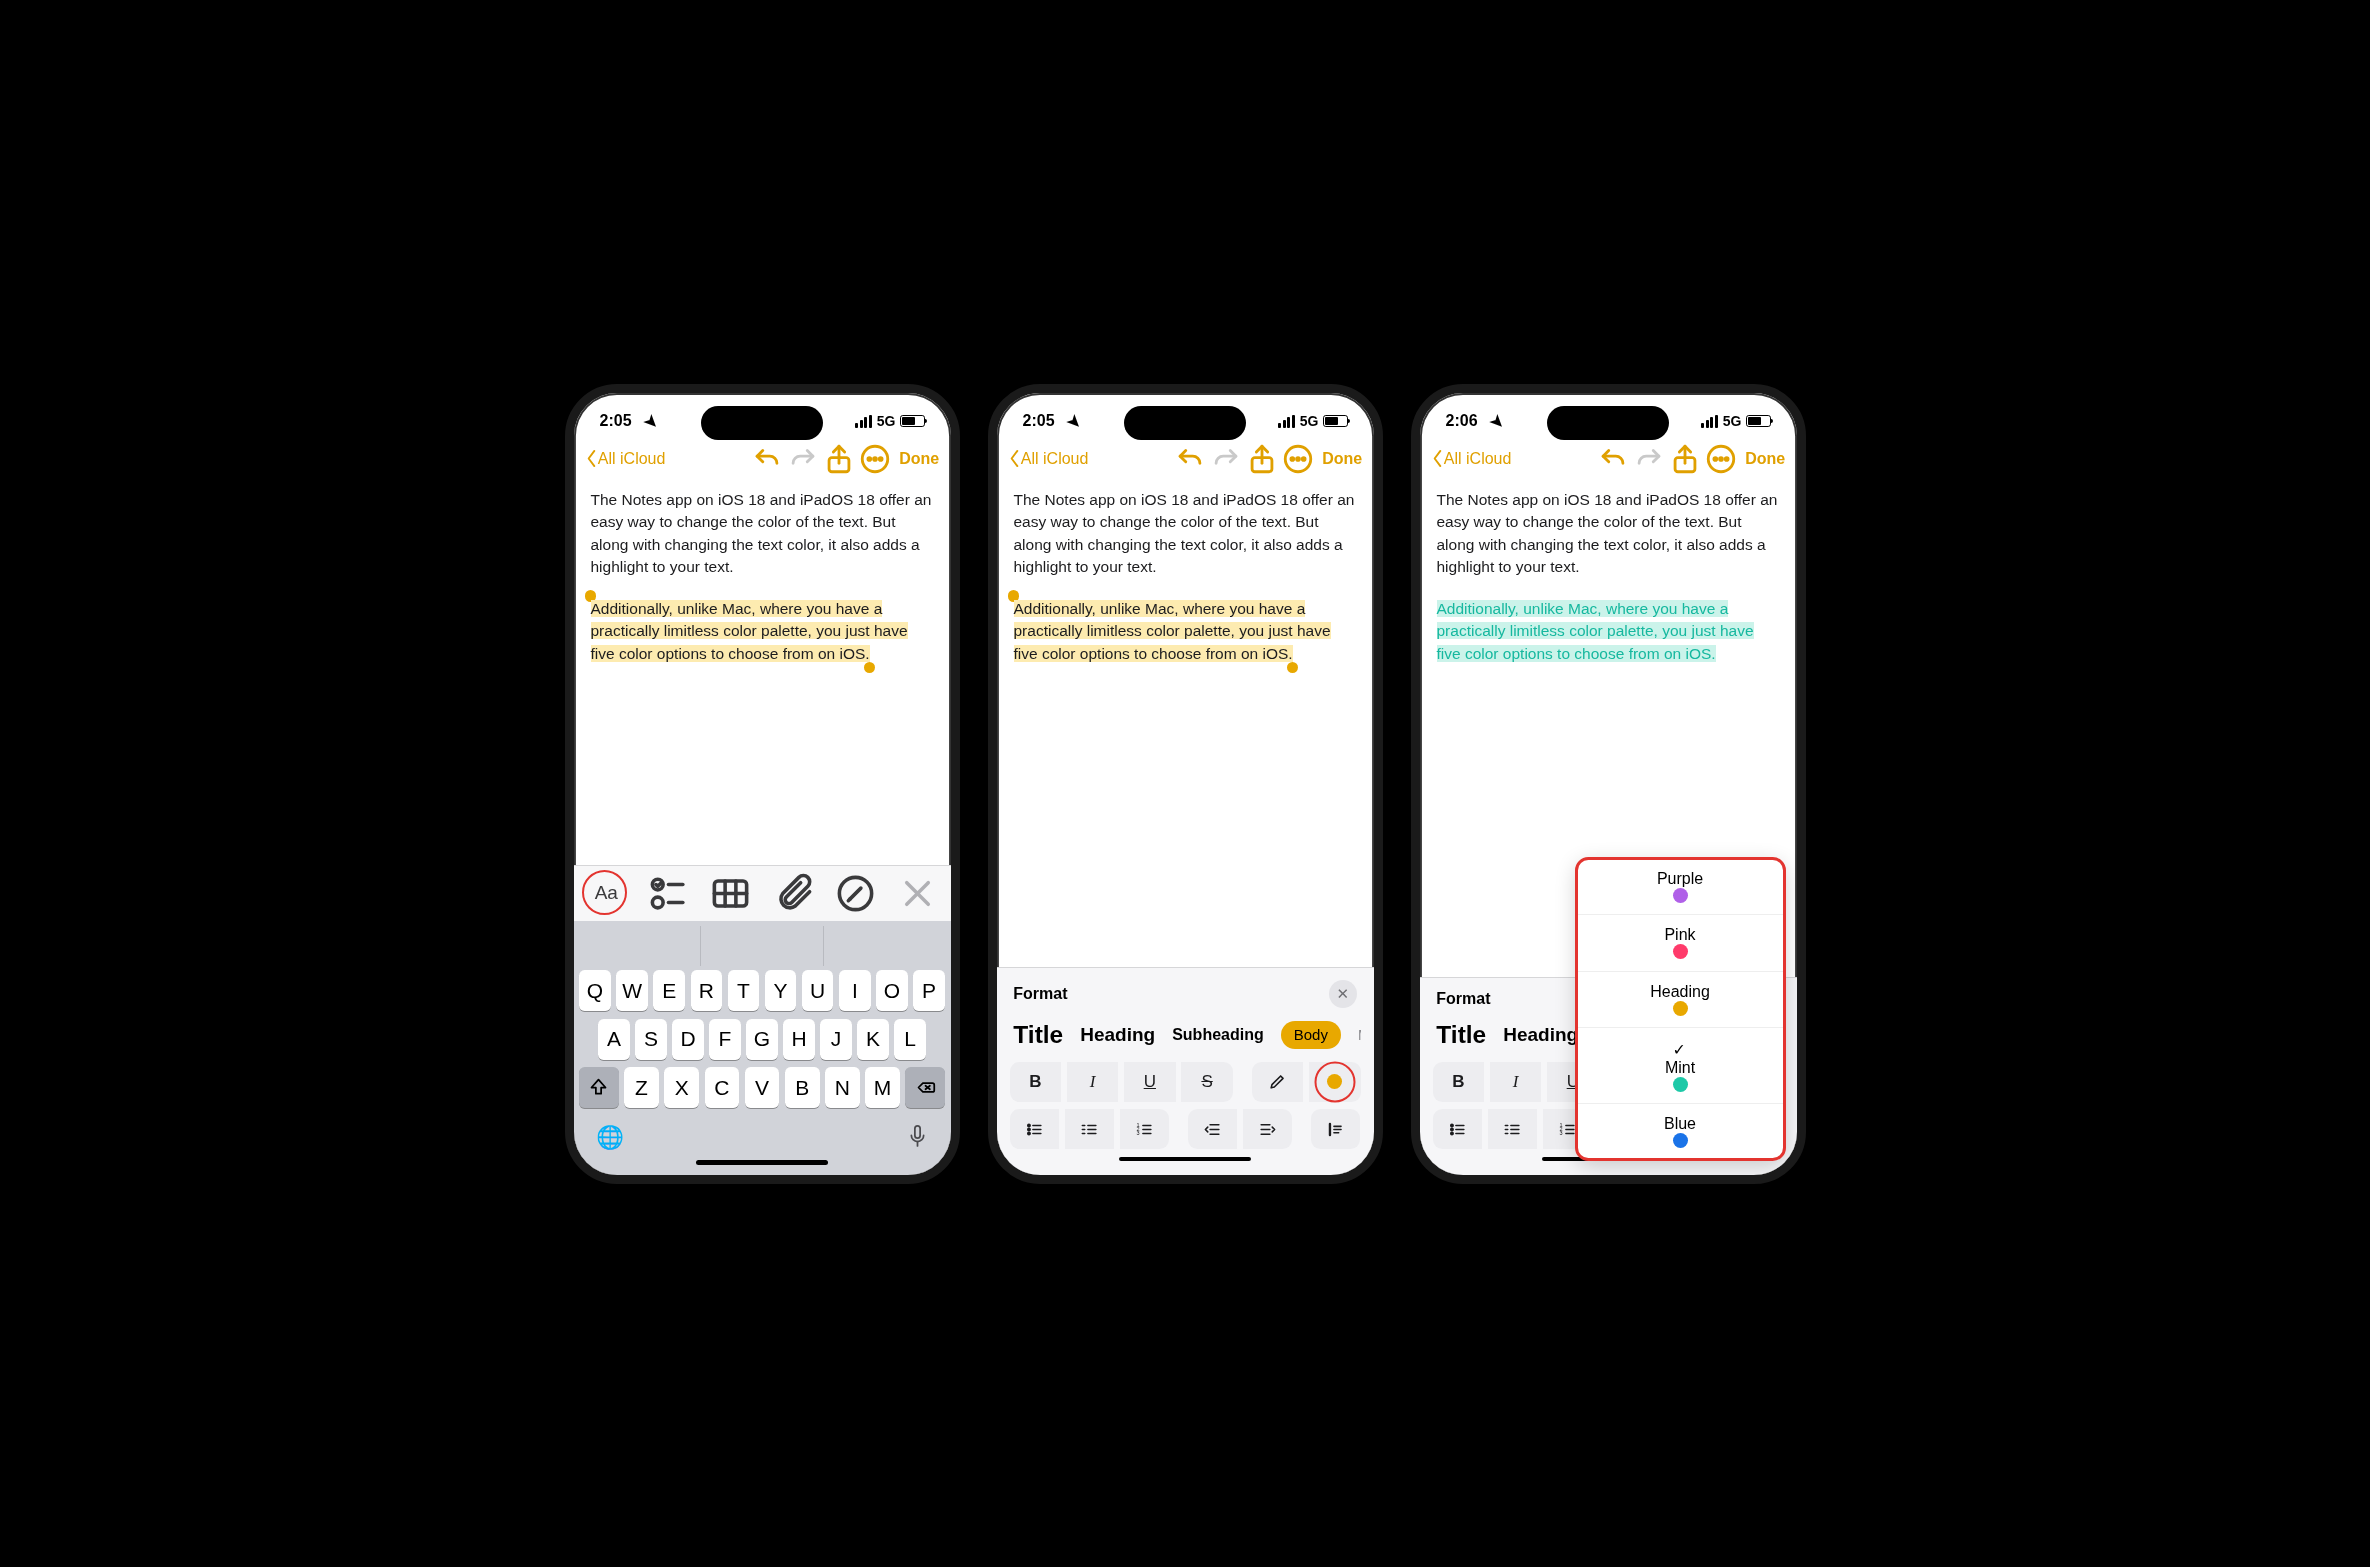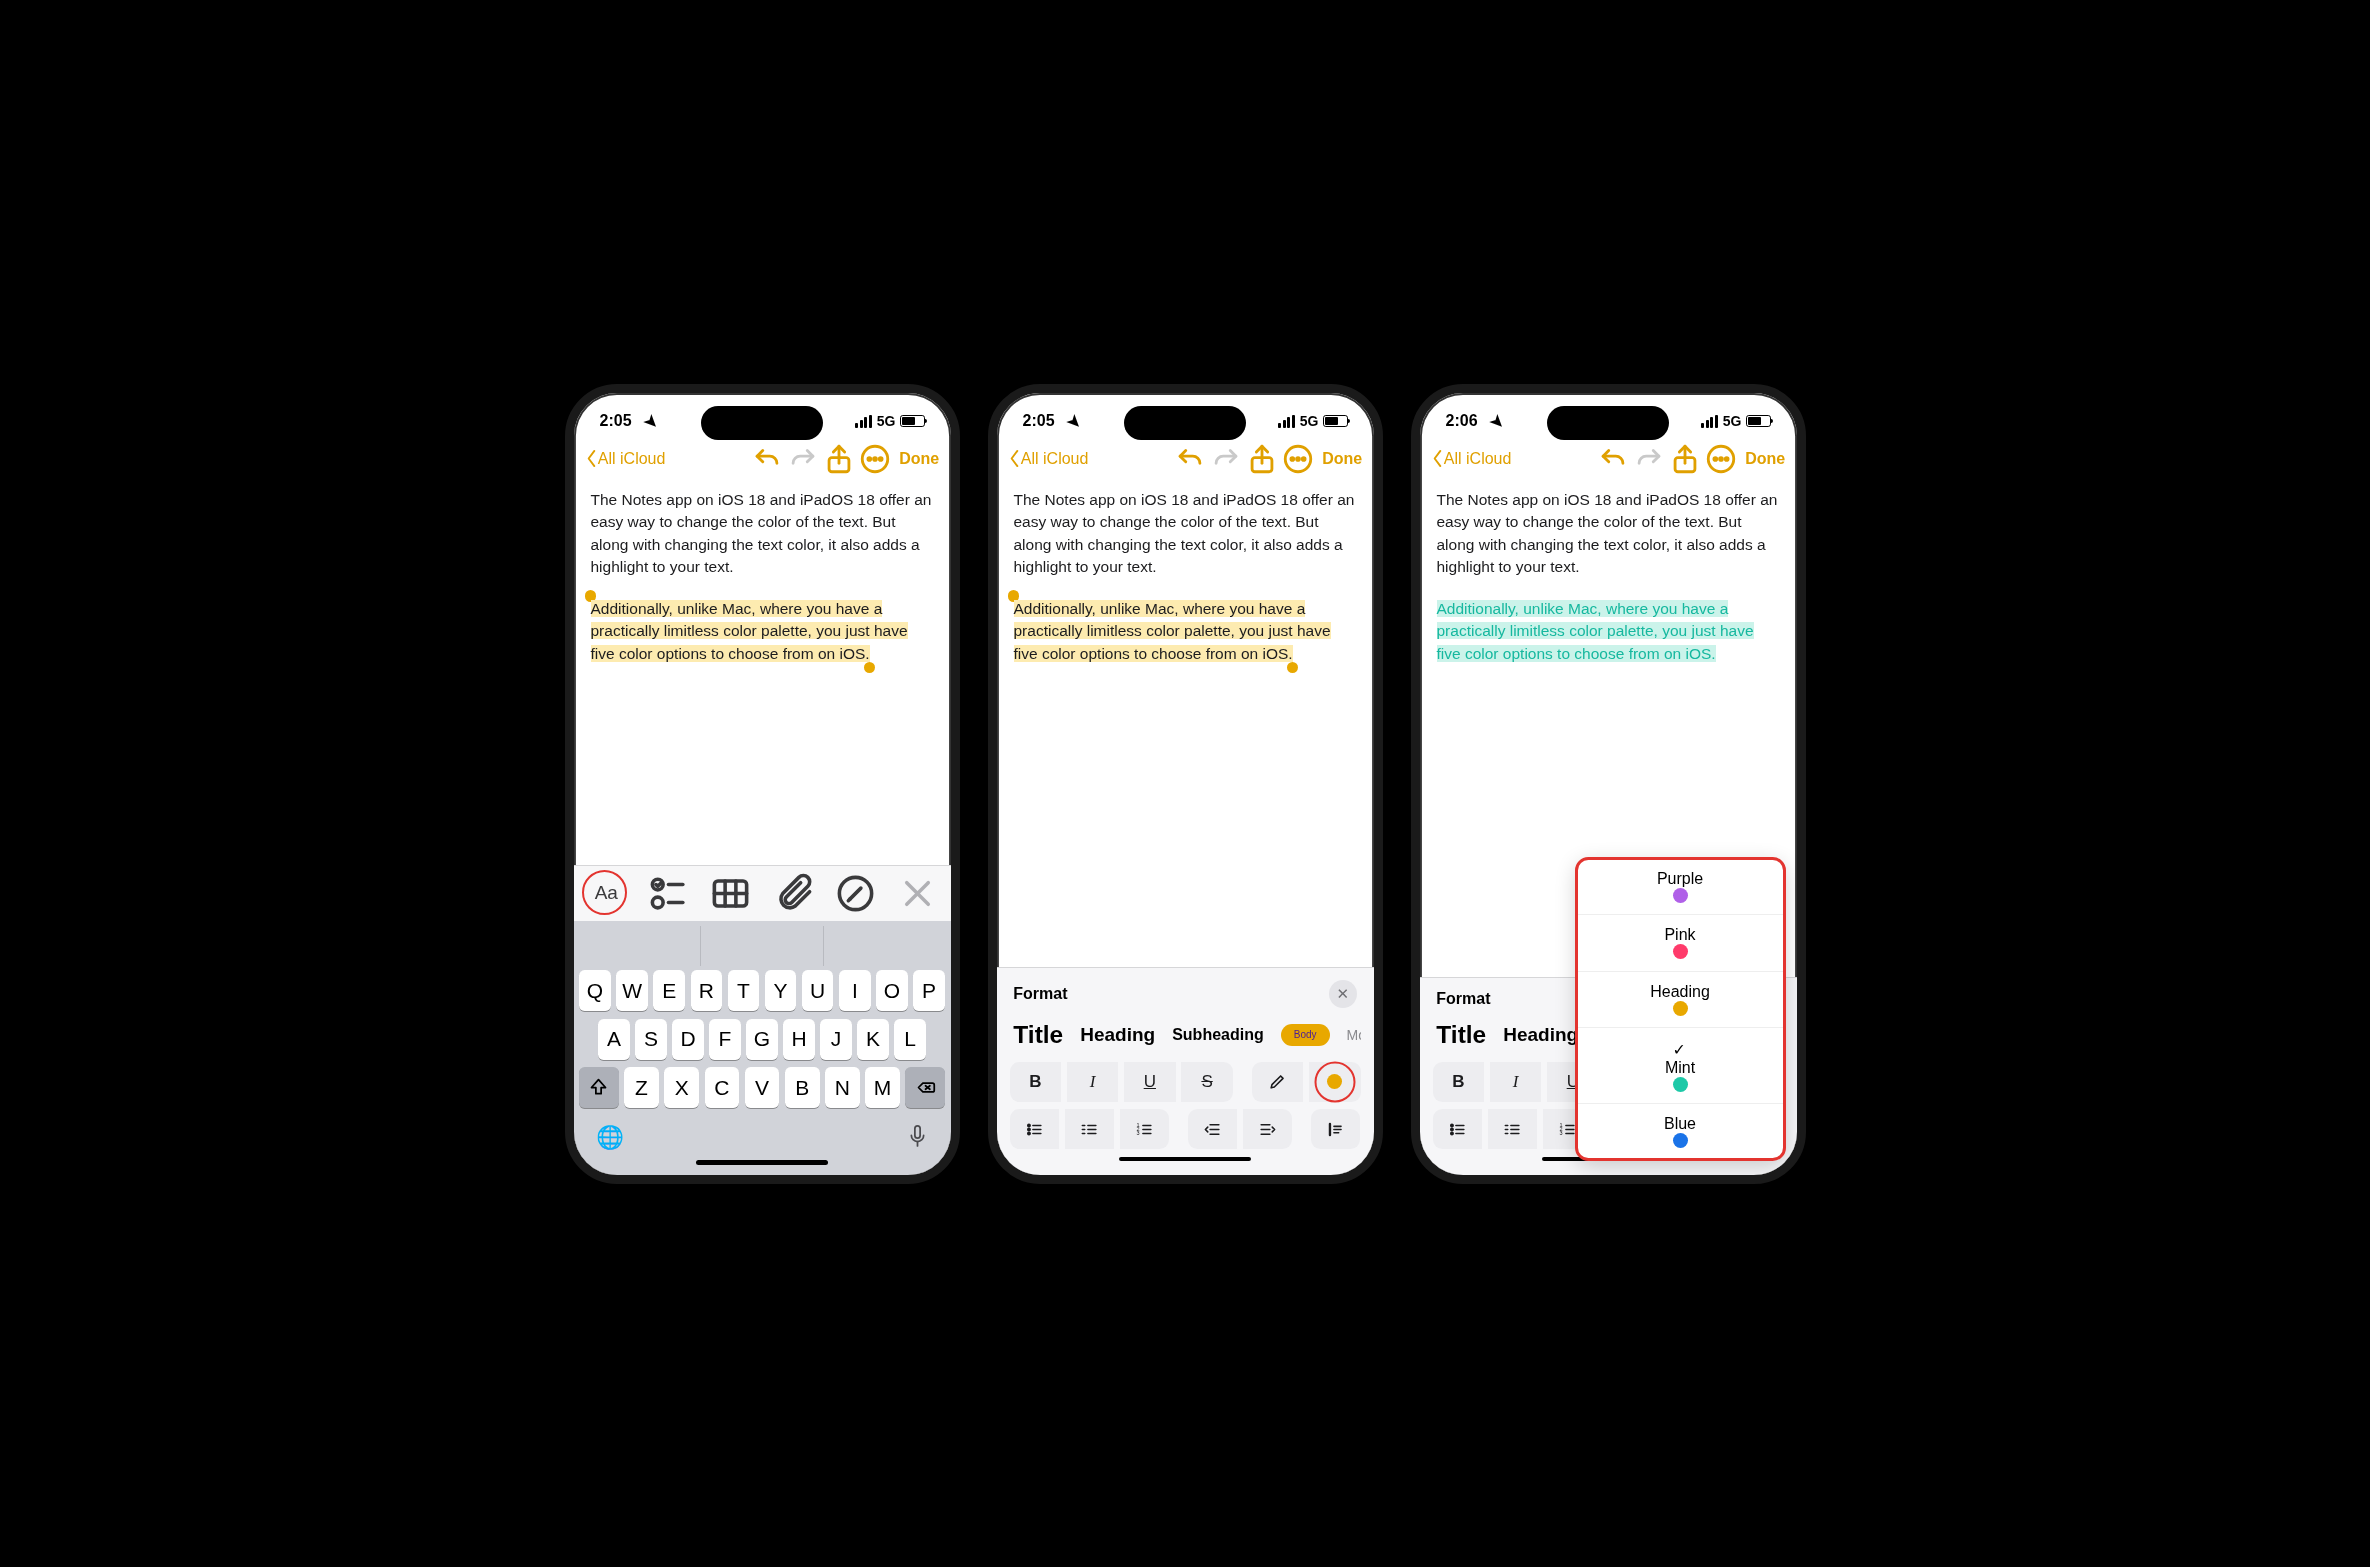--- a/index.html
+++ b/index.html
@@ -119,21 +119,21 @@
   .format-panel {
     border-top:0.9px solid #d6d6d8;
     background:#f6f6f8;
     padding:11.3px 13px 7.5px;
   }
   .format-header { display:flex; justify-content:space-between; align-items:center; margin-bottom:13px; padding:0 3.8px;}
   .format-title { font-weight:600; font-size:16px; }
   .close-x { width:28px; height:28px; border-radius:14px; background:#e4e4e8; display:flex; align-items:center; justify-content:center; color:#6e6e72; font-size:15px;}
   .style-row { display:flex; align-items:center; gap:17px; overflow:hidden; padding:0 3.8px 13px; }
   .style-title{ font-size:24.5px; font-weight:700;} .style-heading{font-size:19px; font-weight:700;} .style-sub{font-size:16px; font-weight:600;}
-  .style-body{ background:#e8a800; color:#4c1d95; padding:5.6px 13px; border-radius:17px; font-size:10px;}
+  .style-body{ background:#e8a800; color:#000000; padding:5.6px 13px; border-radius:17px; font-size:15px;}
   .style-more{ color:#8a8a8e; font-size:14px;}
   .fmt-row { display:flex; gap:5.6px; margin-bottom:7.5px; }
   .fmt-btn { flex:1; height:40px; background:#ededf0; border-radius:9.4px; display:flex; align-items:center; justify-content:center; font-size:17px; color:#1c1c1e;}
   .fmt-btn.group-start{border-radius:9.4px 0 0 9.4px;} .fmt-btn.group-mid{border-radius:0;} .fmt-btn.group-end{border-radius:0 9.4px 9.4px 0;}
   .fmt-btn.active-gold{ background:#d99a00; color:#fff; }
   .fmt-btn.circle-dot { position:relative; }
   .fmt-btn .dot { width:15px; height:15px; border-radius:50%; }
   .dot-orange{background:#e8a800;} .dot-mint{background:#2dd4bf;}
   .circle-red.colorbtn { width:41px; height:41px; left:50%; top:50%; transform:translate(-50%,-50%); pointer-events:none;}
 

